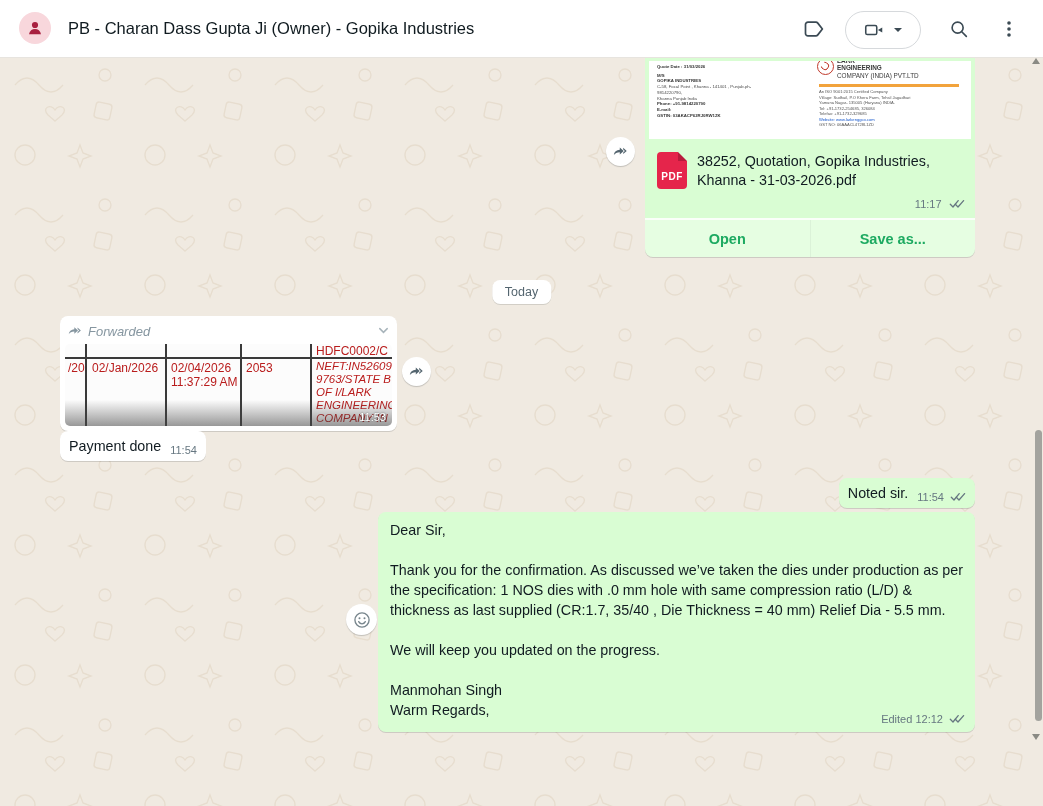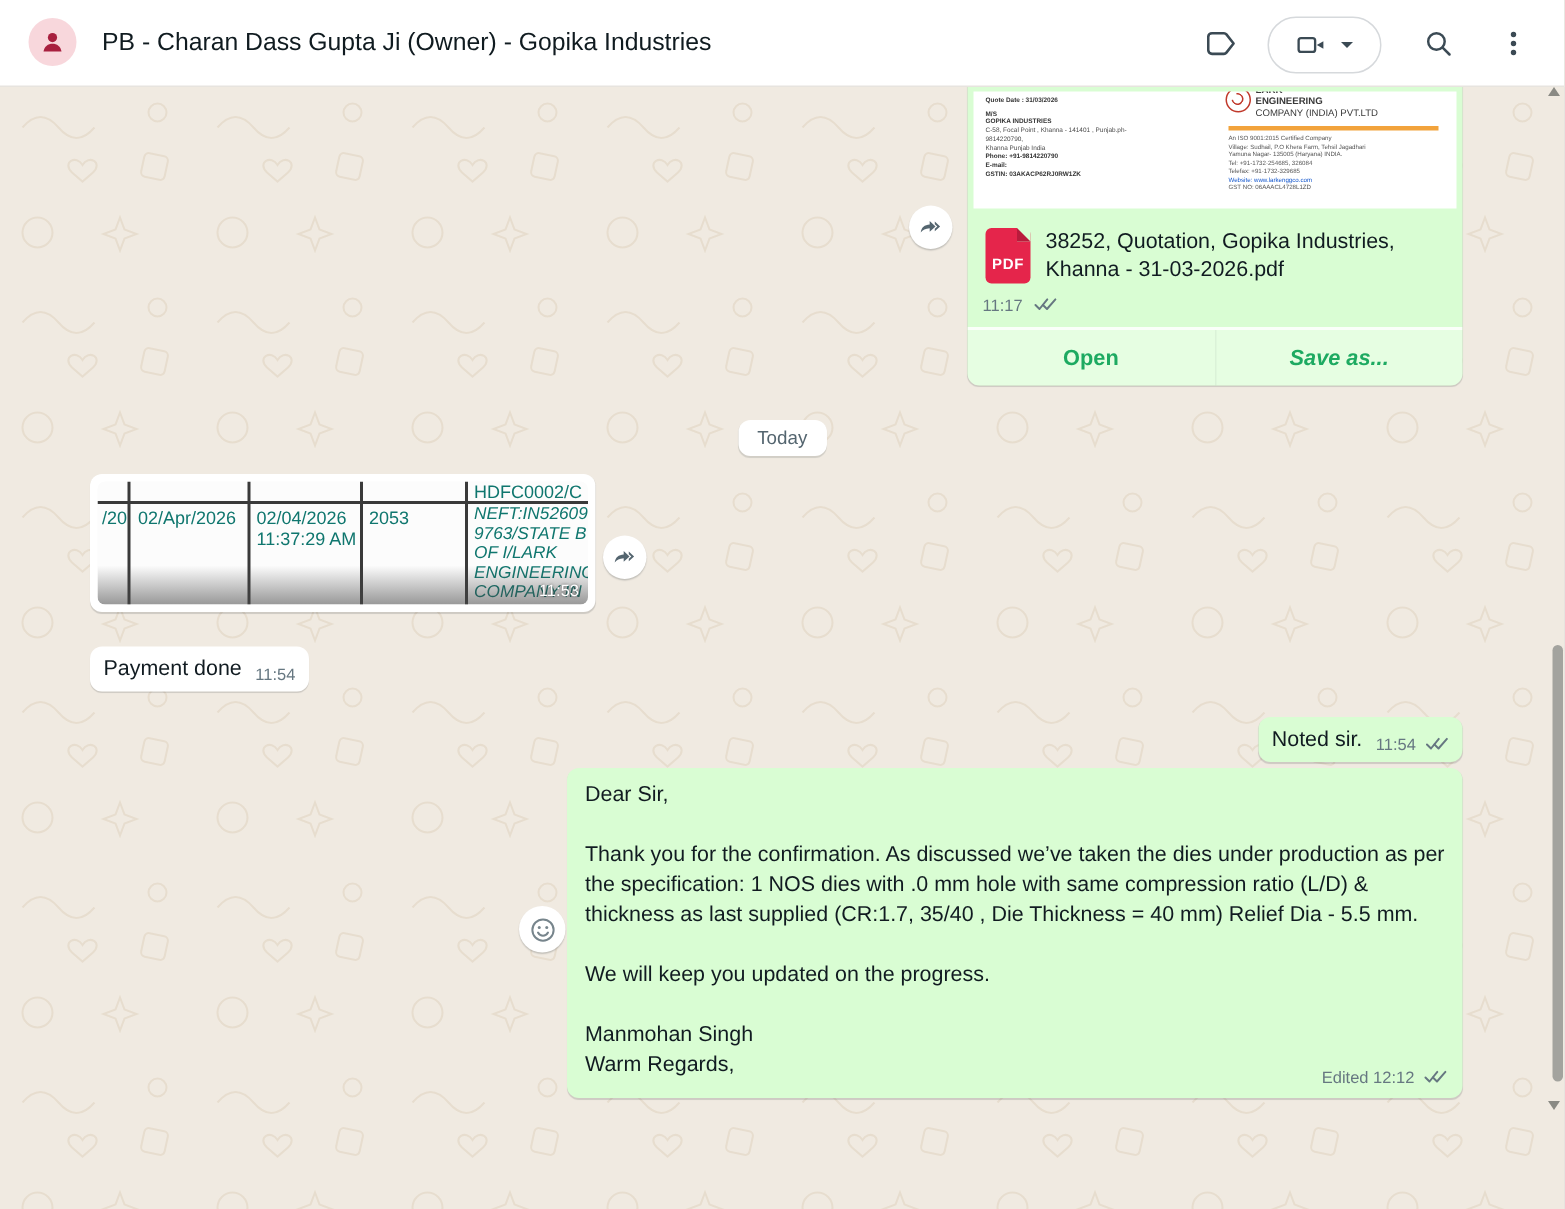--- a/index.html
+++ b/index.html
@@ -46,47 +46,47 @@
   .pv-lines{position:absolute;left:2px;top:28px;width:146px;font-size:4.1px;line-height:5.5px;color:#555;}
   .pv-link{color:#1155cc;}
   .doc-row{display:flex;gap:10px;padding:13px 12px 0 12px;cursor:pointer;}
   .pdf-ico{position:relative;width:30px;height:37px;background:#e5254b;border-radius:4px;flex:0 0 auto;}
   .pdf-ico .fold{position:absolute;right:0;top:0;width:0;height:0;
                  border-left:9px solid #b91b3c;border-top:9px solid #d9fdd3;}
   .pdf-ico .tag{position:absolute;left:0;right:0;bottom:7px;text-align:center;color:#fff;
                 font-size:10px;font-weight:bold;letter-spacing:.5px;}
   .fname{font-size:14.3px;line-height:19px;color:#111b21;}
   .fmeta{margin-top:4px;font-size:12.2px;color:#667781;}
-  .time-row{padding:4px 10px 6px;}
+  .time-row{text-align:right;padding:4px 10px 6px;}
   .doc-actions{display:flex;height:37px;border-top:2px solid rgba(255,255,255,.78);
                background:rgba(255,255,255,.35);}
   .doc-action{flex:1;display:flex;align-items:center;justify-content:center;color:#1daa61;
               font-size:14.5px;font-weight:bold;cursor:pointer;}
-  .doc-action + .doc-action{border-left:1px solid rgba(17,27,33,.05);font-style:italic;}
+  .doc-action + .doc-action{border-left:1px solid rgba(17,27,33,.05);}
 
   
   .circle-btn{position:absolute;width:29px;height:29px;border-radius:50%;background:#ffffff;
               box-shadow:0 1px 1px rgba(11,20,26,.2);display:flex;align-items:center;
               justify-content:center;cursor:pointer;z-index:3;}
 
   
   .today-pill{position:absolute;left:50%;top:280px;transform:translateX(-50%);background:#ffffff;
               border-radius:8px;padding:5px 13px;font-size:12.5px;color:#54656f;
               box-shadow:0 1px 0.5px rgba(11,20,26,.13);z-index:2;}
 
   
   .fwd-bubble{left:60px;top:316px;width:337px;padding:5px;box-sizing:border-box;}
   .fwd-head{display:flex;align-items:center;gap:5px;padding:2px 2px 5px;color:#8696a0;
             font-style:italic;font-size:13px;}
   .fwd-chevron{position:absolute;right:7px;top:7px;}
   .pay-img{position:relative;width:327px;height:82px;border-radius:5px;overflow:hidden;
            background:#fcfcfc;cursor:pointer;}
   .vl{position:absolute;top:0;bottom:0;width:2px;background:#3a3a3a;}
   .hl{position:absolute;left:0;right:0;top:13px;height:2px;background:#3a3a3a;}
-  .cell{position:absolute;font-size:12px;color:#0f766e;white-space:nowrap;}
+  .cell{position:absolute;font-size:12px;color:#b91c1c;white-space:nowrap;}
   .img-fade{position:absolute;left:0;right:0;bottom:0;height:26px;
             background:linear-gradient(to top,rgba(70,70,70,.55),rgba(70,70,70,0));}
   .img-time{position:absolute;right:6px;bottom:3px;font-size:11px;color:#ffffff;
             text-shadow:0 0 2px rgba(0,0,0,.6);}
 
   
   .caption-bubble{left:60px;top:431px;padding:7px 9px;display:flex;gap:9px;align-items:flex-end;}
   .noted-bubble{right:68px;top:478px;padding:7px 9px;display:flex;gap:9px;align-items:flex-end;}
   .btext{font-size:14.3px;color:#111b21;white-space:nowrap;}
   .tlow{position:relative;top:2px;}
@@ -233,33 +233,40 @@
   <div class="circle-btn" style="left:606px;top:137px;">
     <svg width="17" height="17" viewBox="0 0 24 24" fill="#54656f">
       <path d="M11 6.2 l5.5 5 -5.5 5 v-3.3 C7 13.1 4.4 14.5 2.6 16.9 3.1 12.2 6.2 9.7 11 9.4 z"></path>
       <path d="M15.8 6.7 l5 4.5 -5 4.5 v-2.4 l2.4-2.1 -2.4-2.1 z"></path>
     </svg>
   </div>
 
   <div class="today-pill">Today</div>
 
   <div class="bubble in fwd-bubble">
+    <div class="fwd-head">
+      <svg width="16" height="16" viewBox="0 0 24 24" fill="#8696a0">
+        <path d="M11 6.2 l5.5 5 -5.5 5 v-3.3 C7 13.1 4.4 14.5 2.6 16.9 3.1 12.2 6.2 9.7 11 9.4 z"></path>
+        <path d="M15.8 6.7 l5 4.5 -5 4.5 v-2.4 l2.4-2.1 -2.4-2.1 z"></path>
+      </svg>
+      <span>Forwarded</span>
+    </div>
     <div class="fwd-chevron">
       <svg width="13" height="13" viewBox="0 0 14 14">
         <path d="M3 5 l4 4 4-4" stroke="#a7b3ba" stroke-width="1.6" fill="none" stroke-linecap="round"></path>
       </svg>
     </div>
     <div class="pay-img">
       <div class="vl" style="left:20px;"></div>
       <div class="vl" style="left:100px;"></div>
       <div class="vl" style="left:175px;"></div>
       <div class="vl" style="left:245px;"></div>
       <div class="hl"></div>
       <div class="cell" style="left:3px;top:17px;">/20</div>
-      <div class="cell" style="left:27px;top:17px;">02/Apr/2026</div>
+      <div class="cell" style="left:27px;top:17px;">02/Jan/2026</div>
       <div class="cell" style="left:106px;top:17px;">
         <div>02/04/2026</div>
         <div>11:37:29 AM</div>
       </div>
       <div class="cell" style="left:181px;top:17px;">2053</div>
       <div class="cell" style="left:251px;top:0;">HDFC0002/C</div>
       <div class="cell" style="left:251px;top:16px;font-size:11.5px;line-height:13px;font-style:italic;">
         <div>NEFT:IN52609</div>
         <div>9763/STATE B</div>
         <div>OF I/LARK</div>

